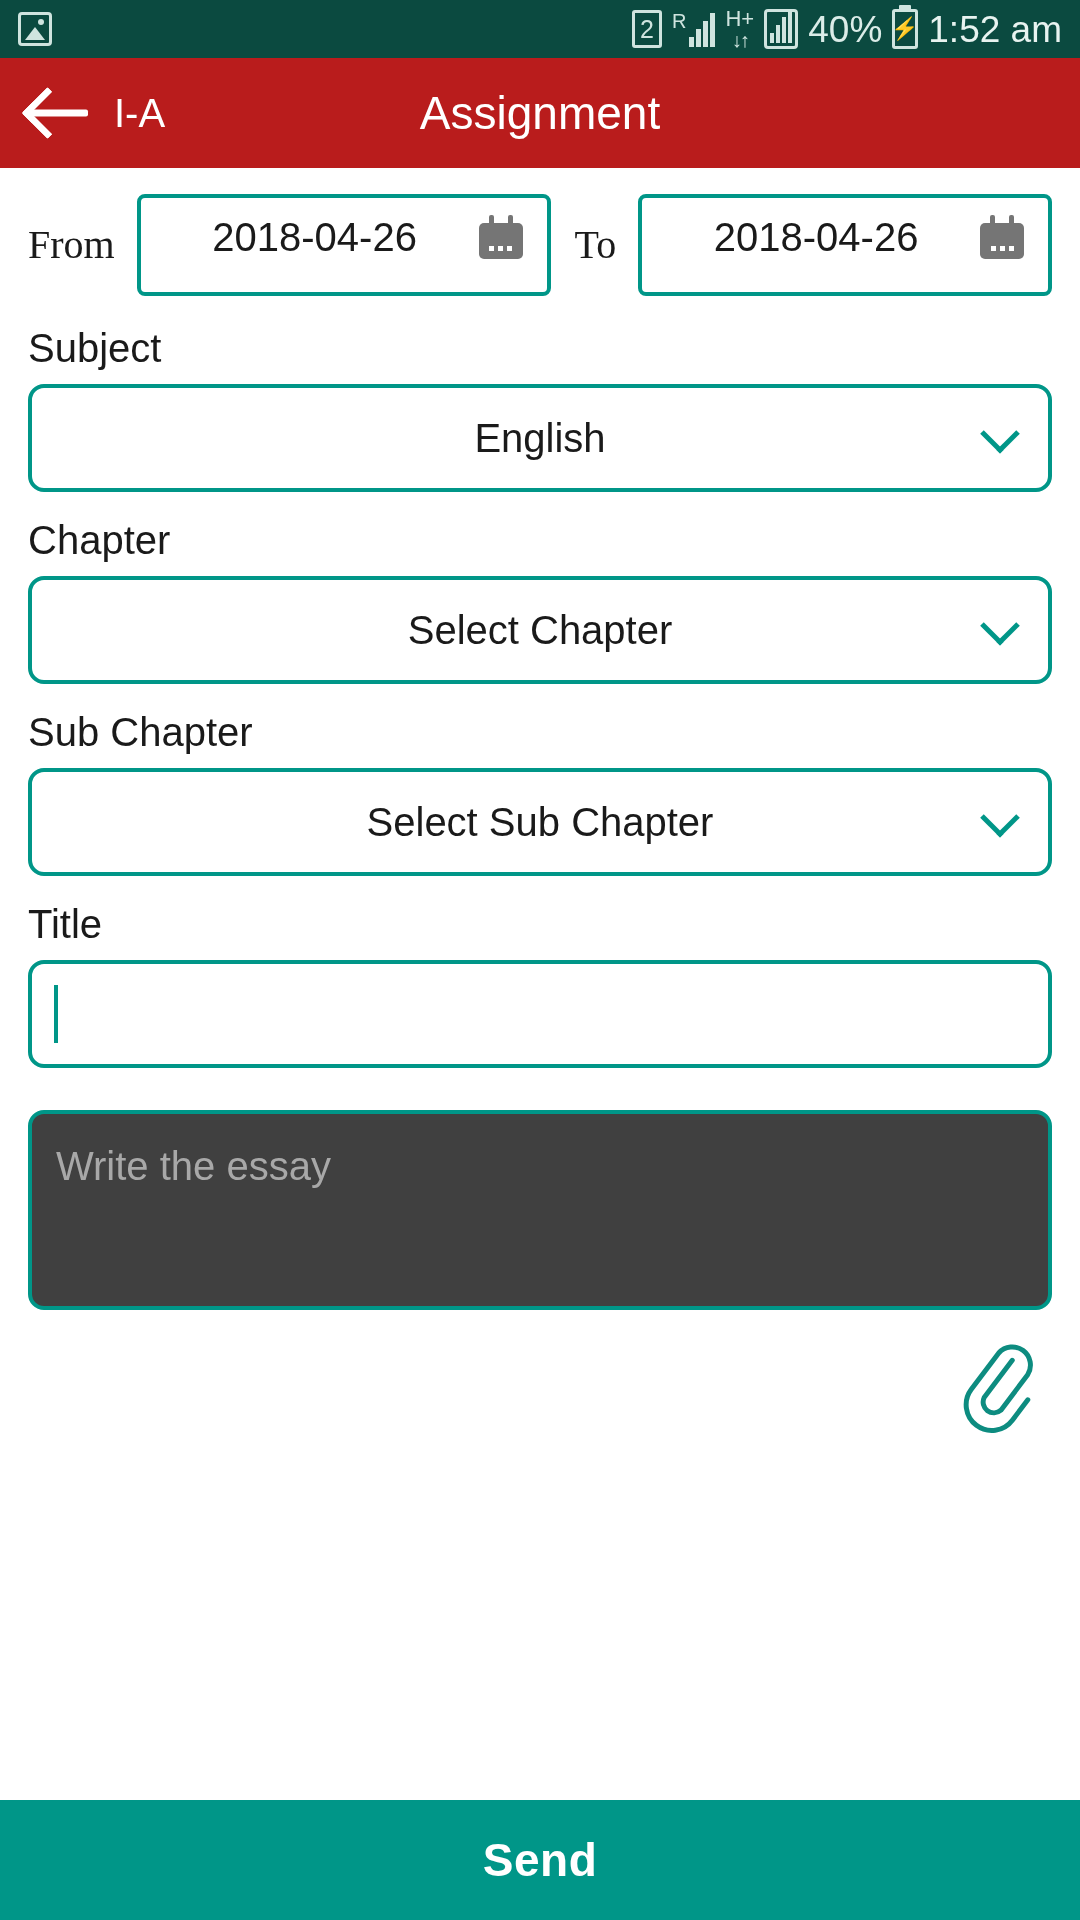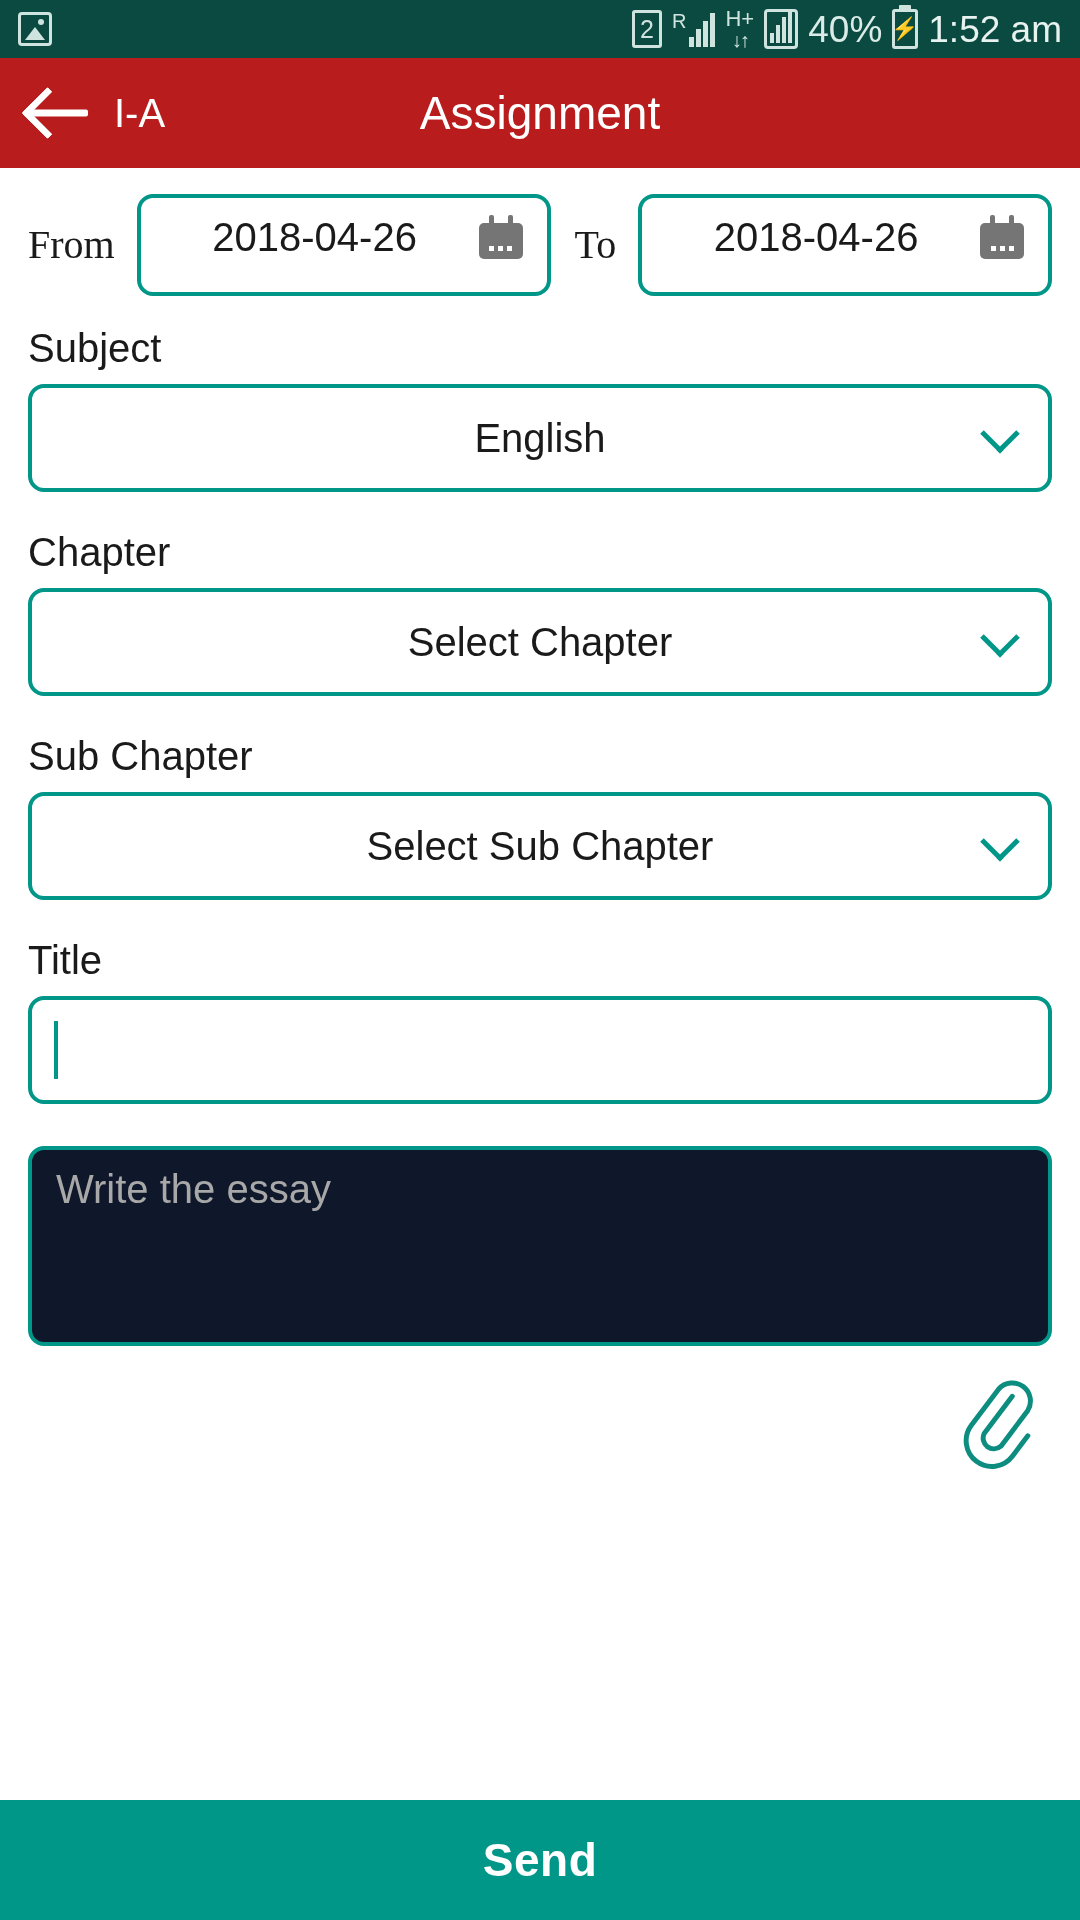--- a/index.html
+++ b/index.html
@@ -147,21 +147,21 @@
     font-size:40px;
     color:#1a1a1a;
     white-space:nowrap;
     line-height:1;
     font-family:Liberation Serif, serif;
   }
   .date-field {
     flex:1 1 0;
     height:102px;
     border:4px solid #009688;
-    border-radius:16px;
+    border-radius:8px;
     background:#ffffff;
     display:flex;
     align-items:center;
     margin-left:22px;
     padding:0 24px 16px 10px;
   }
   .date-row .to-label { margin-left:24px; }
   .date-value {
     flex:1 1 auto;
     text-align:center;
@@ -195,21 +195,21 @@
   .cal-icon .dots i {
     width:5px; height:5px; background:#ffffff; display:block;
   }
 
   .field-label {
     font-size:40px;
     color:#1a1a1a;
     line-height:1;
     margin-bottom:16px;
   }
-  .field-block { margin-bottom:40px; }
+  .field-block { margin-bottom:28px; }
 
   .select-box {
     height:108px;
     border:4px solid #009688;
     border-radius:16px;
     background:#ffffff;
     display:flex;
     align-items:center;
     position:relative;
     padding:0 34px;
@@ -245,22 +245,22 @@
     display:block;
   }
   .input-text {
     font-size:40px; color:#1a1a1a; line-height:1;
   }
 
   .textarea-box {
     height:200px;
     border:4px solid #009688;
     border-radius:16px;
-    background:#0f172a;
-    padding:19px 24px;
+    background:#404040;
+    padding:32px 24px;
     margin-top:42px;
   }
   .textarea-placeholder {
     font-size:40px;
     color:#a8a8a8;
     line-height:1;
   }
 
   .attach-row {
     display:flex;

